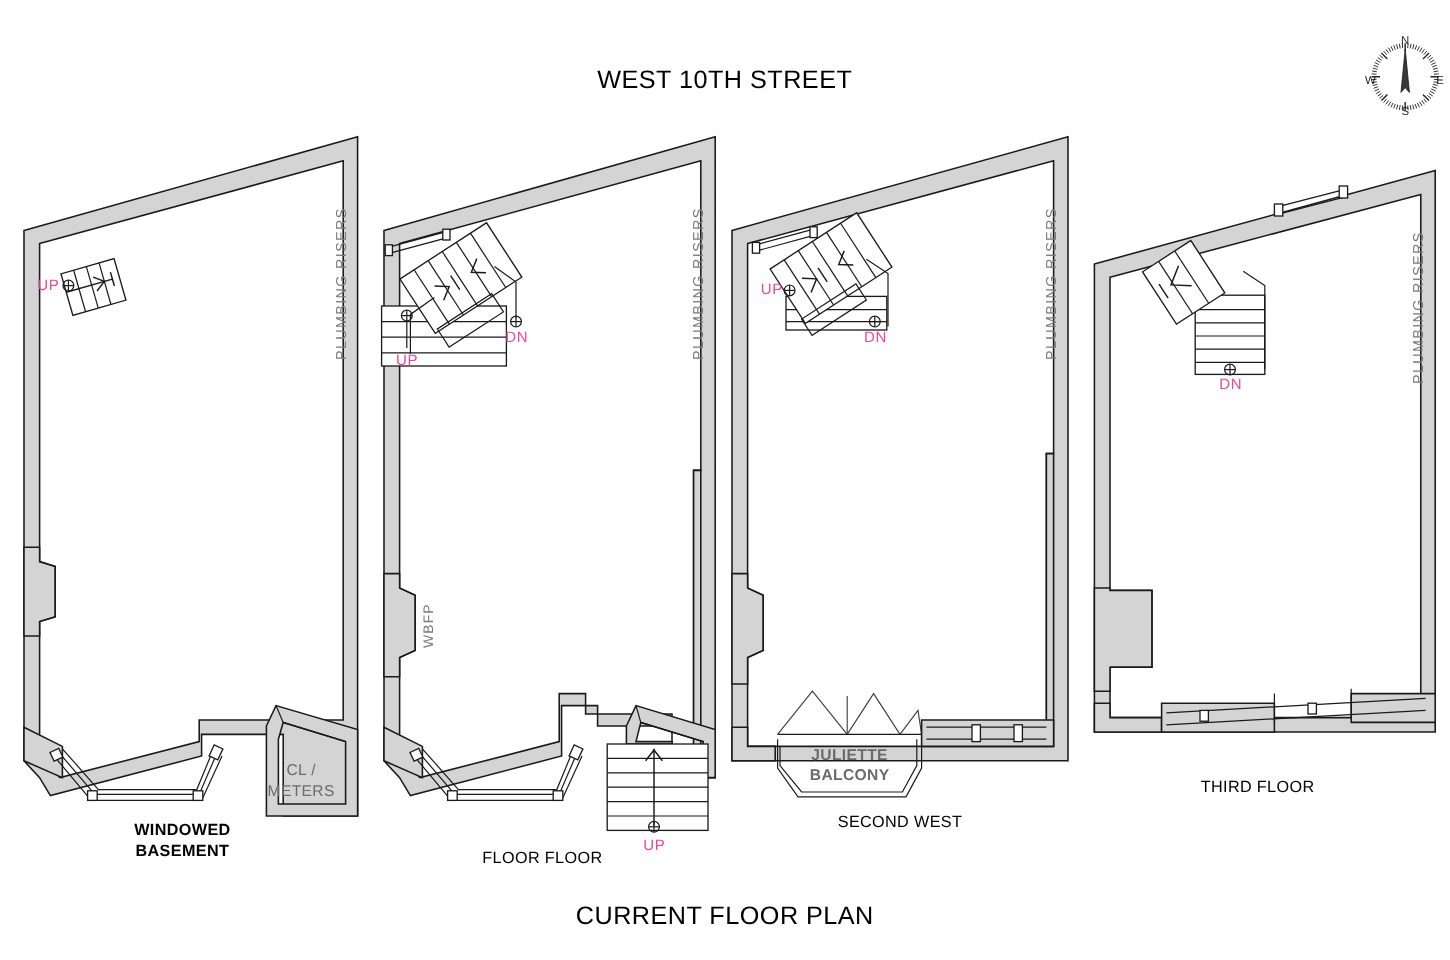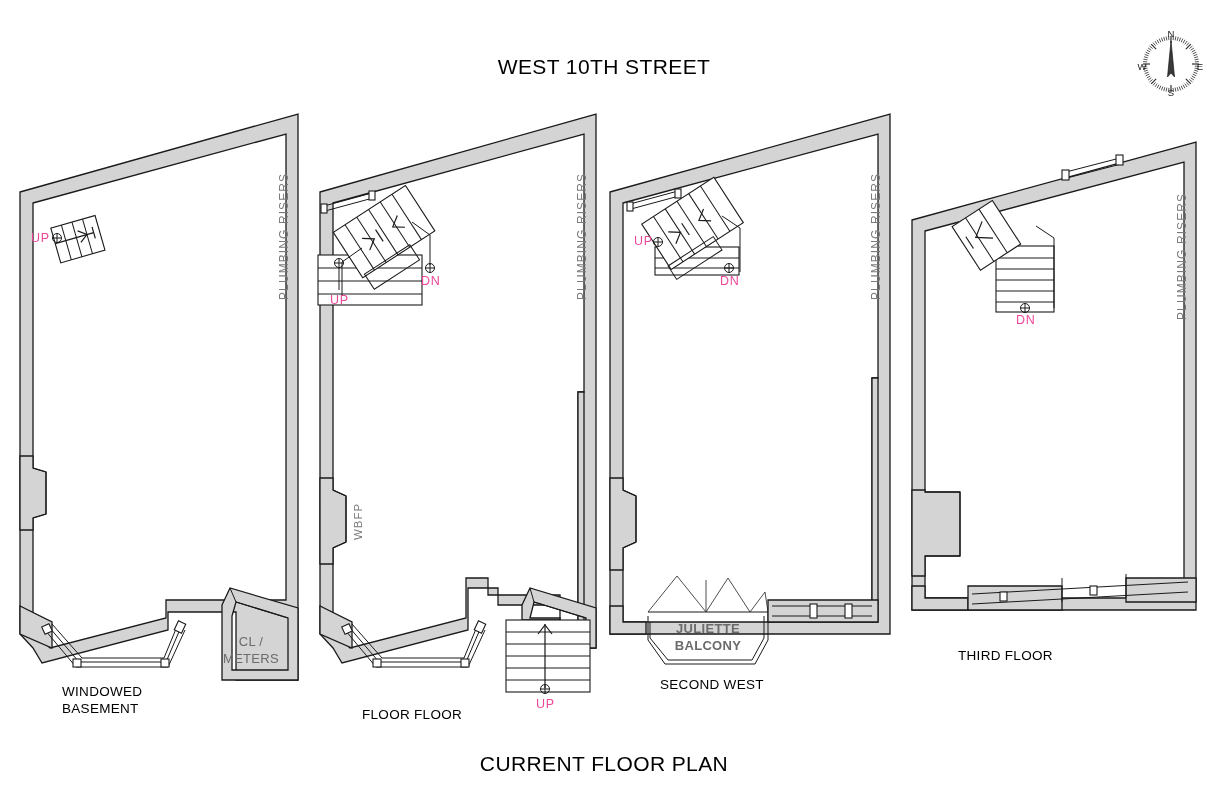--- a/index.html
+++ b/index.html
@@ -38,21 +38,21 @@
     font-size: 21px;
     letter-spacing: 0.4px;
   }
   #sheet-title {
     left: 0; top: 752px; width: 1208px;
     font-size: 21px;
     letter-spacing: 0.4px;
   }
   .floor-label {
     position: absolute;
-    text-align: left;
+    text-align: center;
     font-size: 13.5px;
     line-height: 17px;
     letter-spacing: 0.3px;
     white-space: pre;
     color: #000;
   }
   .room-label {
     position: absolute;
     text-align: center;
     font-size: 13px;
@@ -441,21 +441,21 @@
         <rect class="wht" x="1062" y="170" width="7" height="10"></rect>
         <rect class="wht" x="1116" y="155" width="7" height="10"></rect>
       </g>
     </g>
   </svg>
 
   <div class="riser-label" style="left:277px; top:300px;">PLUMBING RISERS</div>
   <div class="room-label" style="left:216px; top:609px; width:70px;margin-top:24px;">CL /
 METERS</div>
   <div class="dir-label" style="left:31px; top:231px;">UP</div>
-  <div class="floor-label" style="left:62px; top:683px; width:180px;">WINDOWED
+  <div class="floor-label" style="left:62px; top:683px; width:180px;font-weight:bold;">WINDOWED
 BASEMENT</div>
 
   <div class="riser-label" style="left:575px; top:300px;">PLUMBING RISERS</div>
   <div class="wbfp-label" style="left:352px; top:540px;">WBFP</div>
   <div class="dir-label" style="left:330px; top:293px;">UP</div>
   <div class="dir-label" style="left:421px; top:274px;">DN</div>
   <div class="dir-label" style="left:536px; top:697px;">UP</div>
   <div class="floor-label" style="left:362px; top:706px; width:180px;">FLOOR FLOOR</div>
 
   <div class="riser-label" style="left:869px; top:300px;">PLUMBING RISERS</div>

